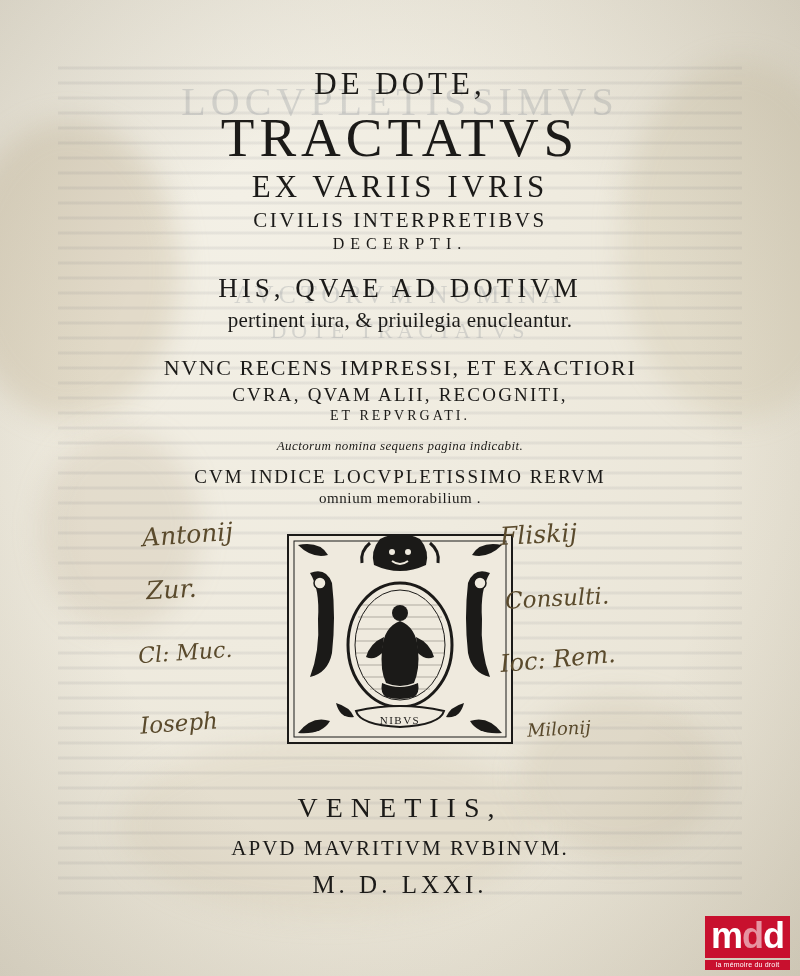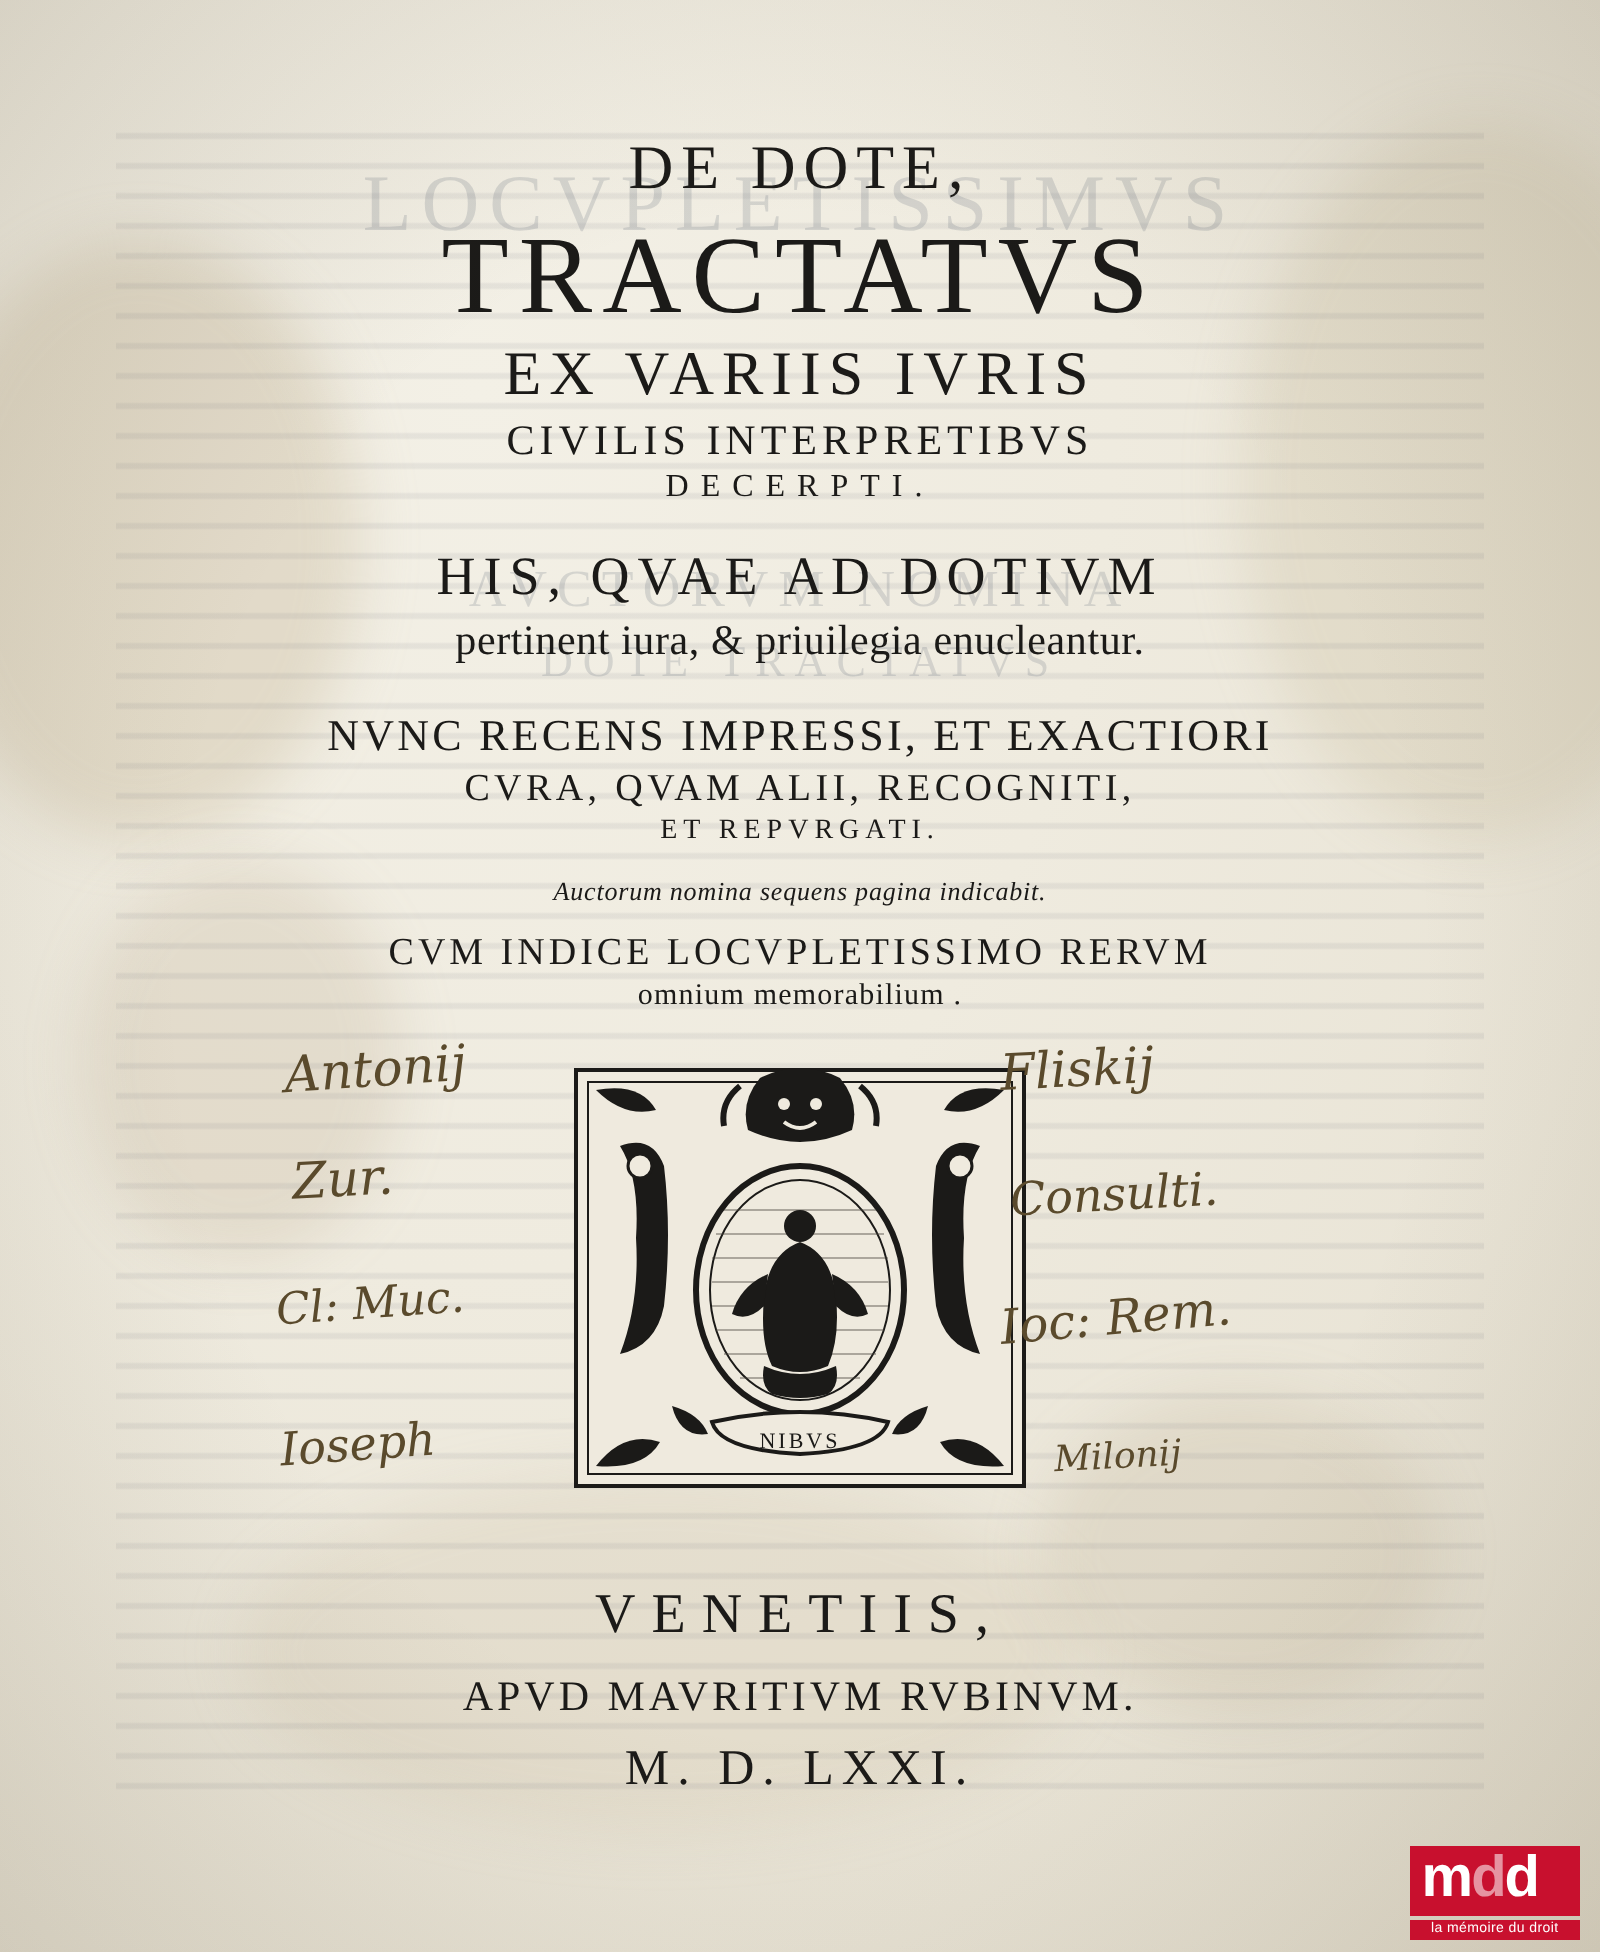--- a/index.html
+++ b/index.html
@@ -197,23 +197,23 @@
     bottom: 6px;
     text-align: center;
     z-index: 6;
   }
   .logo-box {
     display: inline-block;
     background: #c8102e;
     color: #ffffff;
     font-family: "Liberation Sans", sans-serif;
     font-weight: bold;
-    font-size: 29px;
+    font-size: 36px;
     letter-spacing: -1px;
-    padding: 2px 21px 4px 6px;
+    padding: 2px 6px 4px 6px;
     line-height: 1;
   }
   .logo-box .mid { color: #ffffff; opacity: 0.55; }
   .logo-sub {
     display: block;
     margin-top: 2px;
     background: #c8102e;
     color: #ffffff;
     font-family: "Liberation Sans", sans-serif;
     font-size: 7px;

